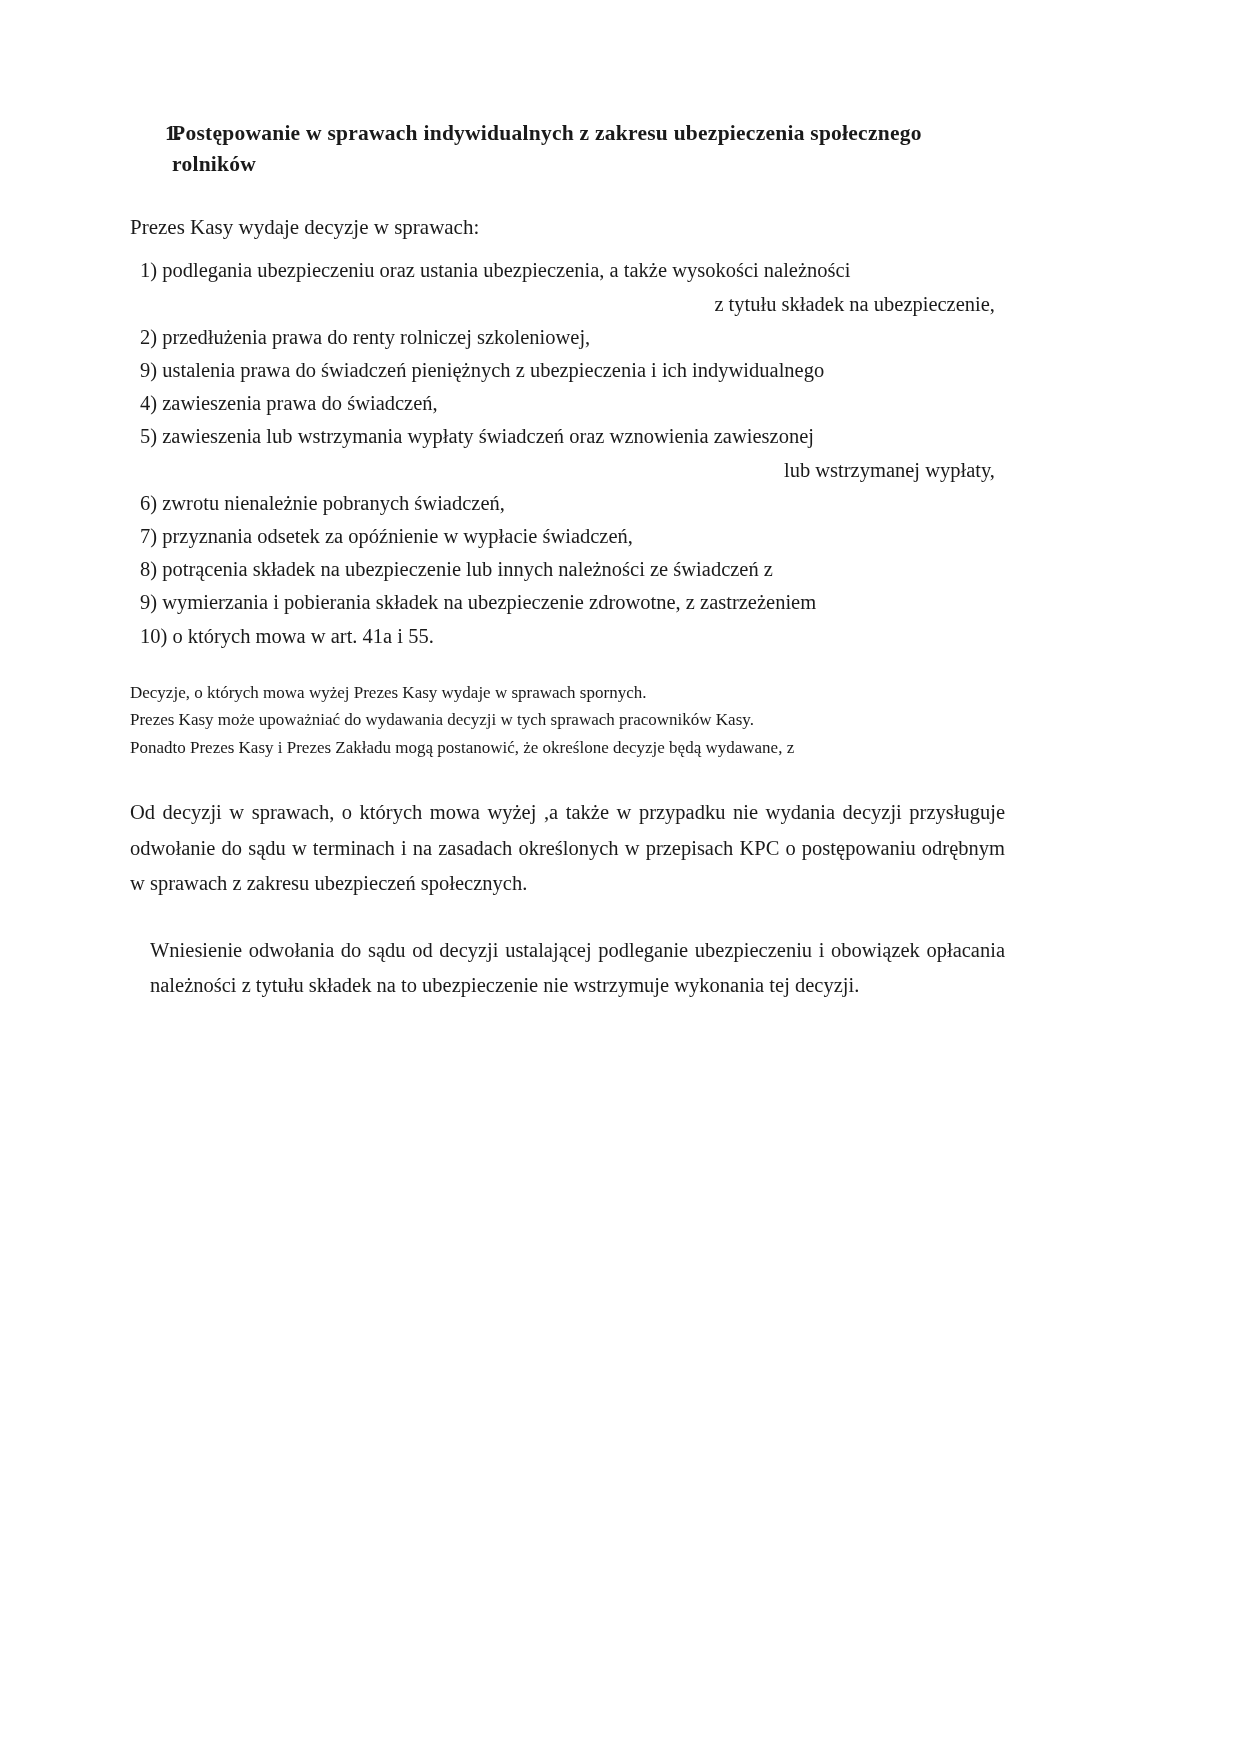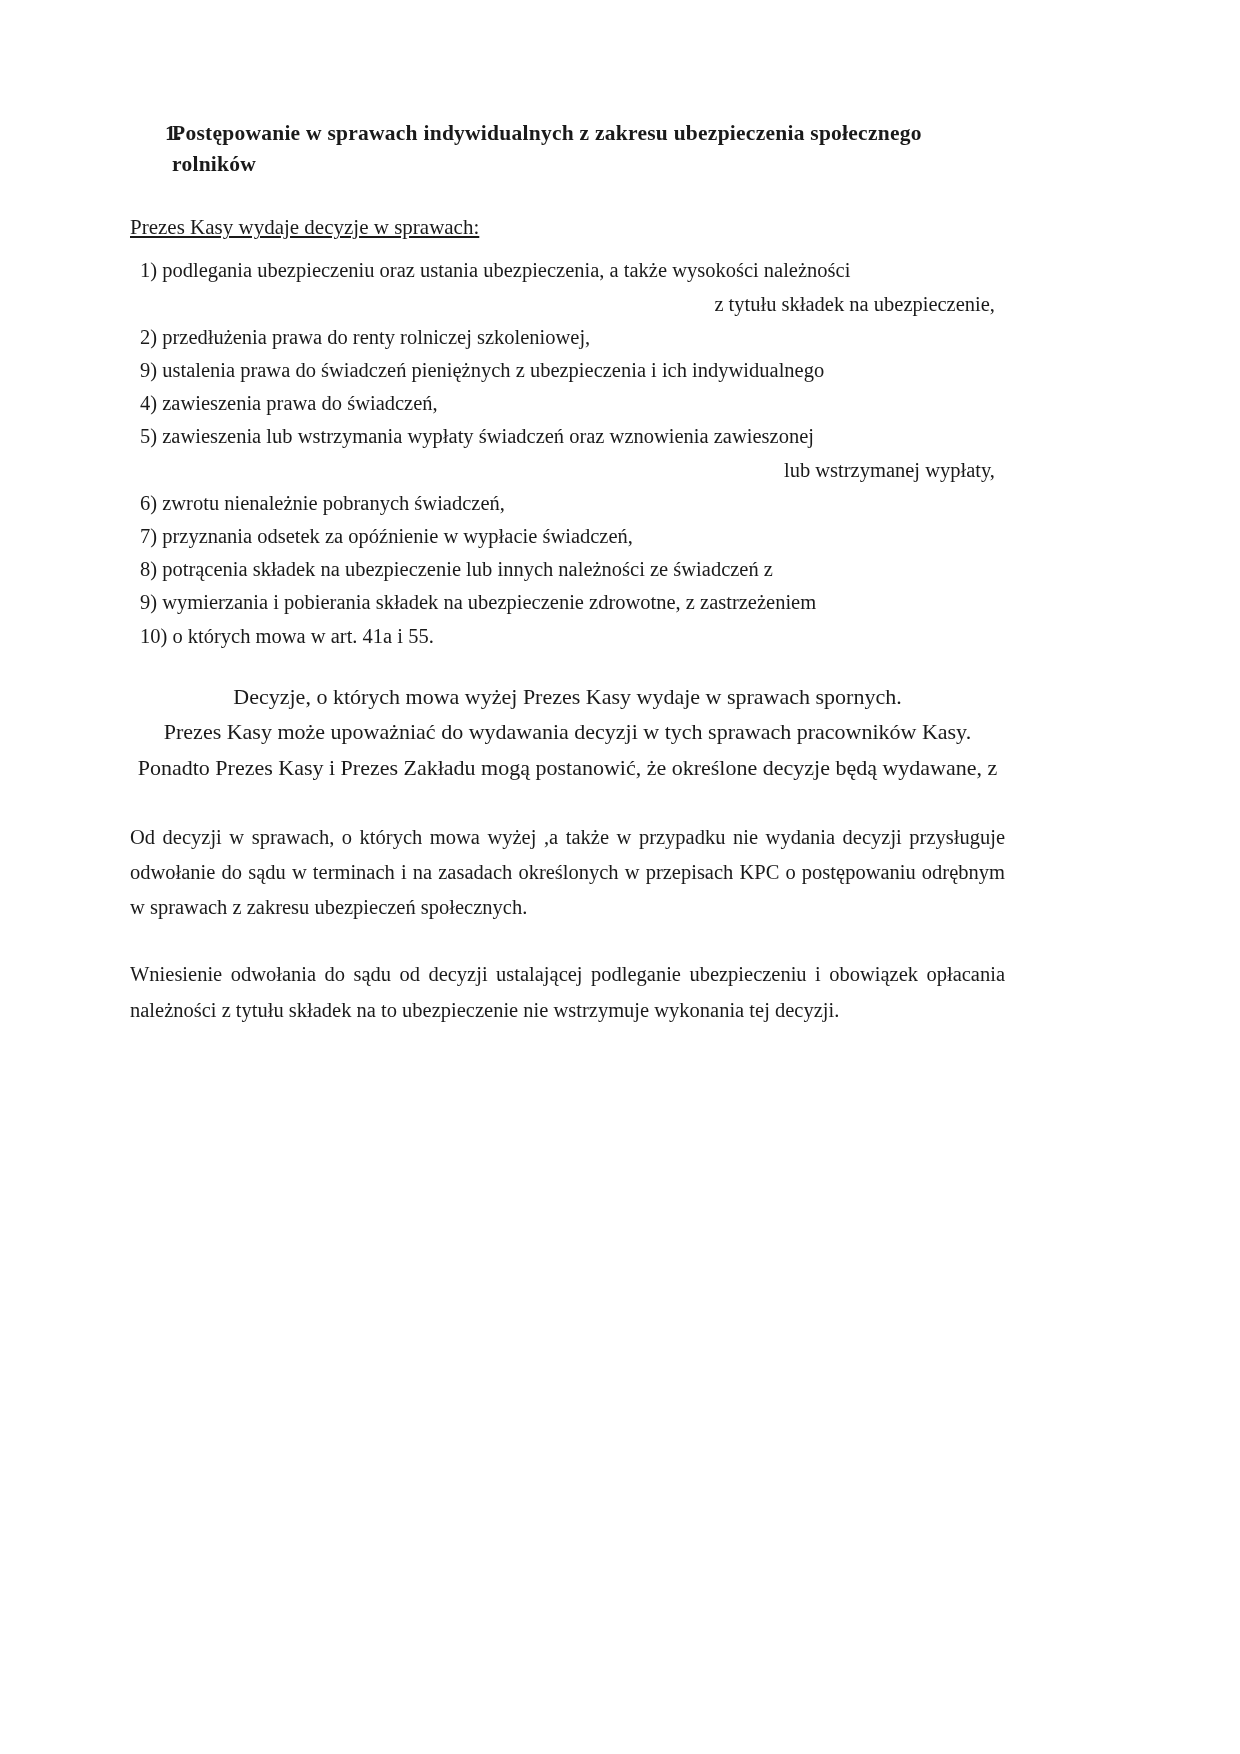--- a/index.html
+++ b/index.html
@@ -49,21 +49,20 @@
     padding-left: 0px;
   }
 
   
   .lead-in {
     font-size: 21px;
     line-height: 1.62;
     margin: 0 0 0 0;
   }
   .lead-in .u {
-    text-decoration: underline;
     text-underline-offset: 2px;
   }
 
   
   .list-block {
     font-size: 20.5px;
     line-height: 1.62;
     margin: 10px;
     padding: 0;
     list-style: none;
@@ -73,39 +72,39 @@
     padding: 0;
     white-space: nowrap;
   }
   .list-cont {
     white-space: nowrap;
     text-align: right;
   }
 
   
   .para-block {
-    font-size: 22px;
+    font-size: 17px;
     line-height: 1.62;
     margin: 26px 0 0 0;
-    text-align: center;
   }
   .para-block .line {
     white-space: nowrap;
   }
 
   
   .para-just {
     font-size: 20.5px;
     line-height: 1.72;
     text-align: justify;
     text-justify: inter-word;
     margin: 34px 0 0 0;
   }
   .para-just.tight {
     margin-top: 32px;
+    margin-left: 20px;
   }
 </style>
 </head>
 <body>
 
 <div class="page">
   <div class="content">
 
     <div class="heading">
       <span class="heading-number">1.</span>

